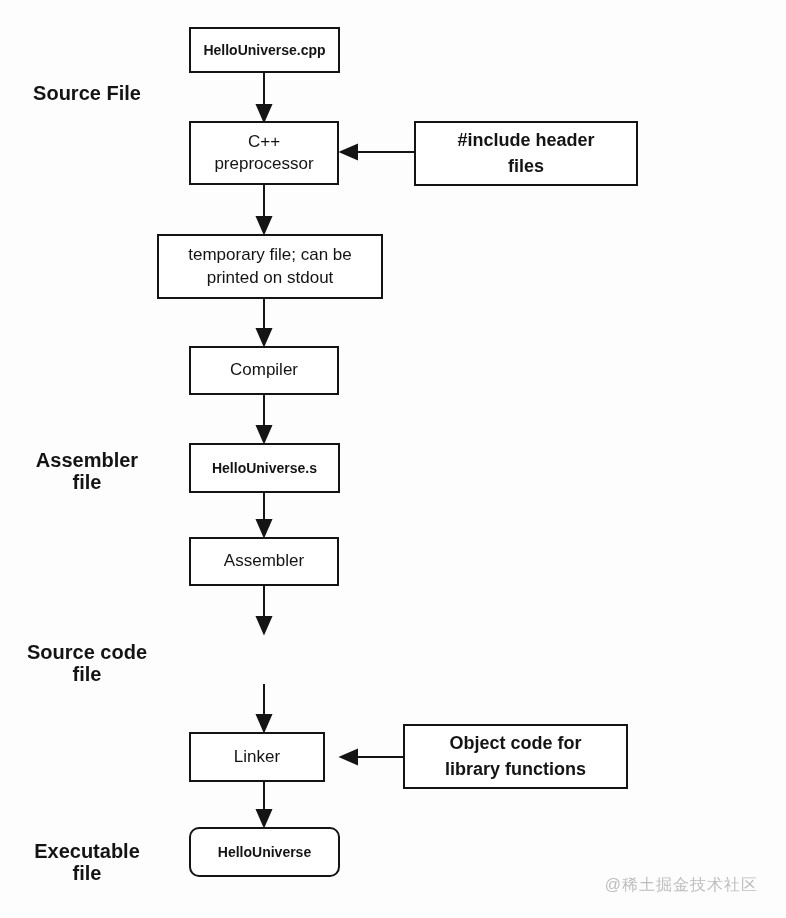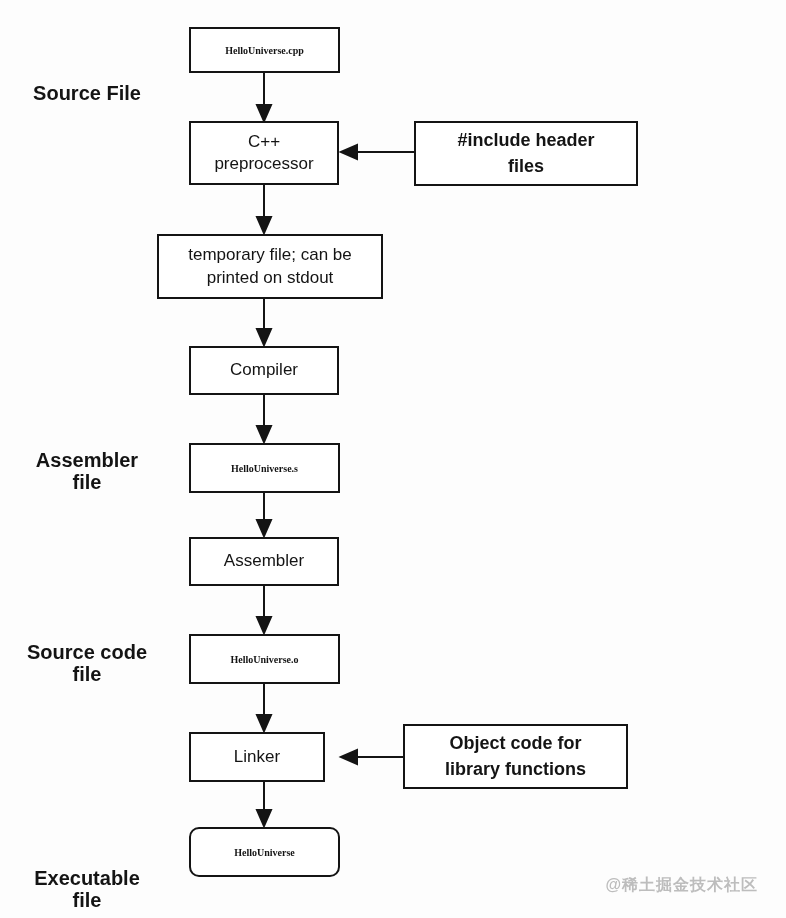--- a/index.html
+++ b/index.html
@@ -20,23 +20,23 @@
     background: #ffffff;
     display: flex;
     align-items: center;
     justify-content: center;
     text-align: center;
     white-space: pre-line;
     font-size: 17px;
     line-height: 1.3;
   }
   .code {
-    font-family: Liberation Serif, serif;
+    font-family: Liberation Sans, sans-serif;
     font-weight: bold;
-    font-size: 10px;
+    font-size: 14px;
     letter-spacing: 0px;
   }
   .sidebox {
     font-weight: bold;
     font-size: 18px;
     line-height: 1.4;
   }
   .stage {
     position: absolute;
     width: 150px;
@@ -56,29 +56,28 @@
   .n7 { left: 189px; top: 634px; width: 151px; height: 50px; }
   .n8 { left: 189px; top: 732px; width: 136px; height: 50px; }
   .n9 { left: 189px; top: 827px; width: 151px; height: 50px; border-radius: 10px; }
   
   .side1 { left: 414px; top: 121px; width: 224px; height: 65px; }
   .side2 { left: 403px; top: 724px; width: 225px; height: 65px; }
   
   .stage1 { left: 12px; top: 82px; }
   .stage2 { left: 12px; top: 449px; }
   .stage3 { left: 12px; top: 641px; }
-  .stage4 { left: 12px; top: 867px; }
+  .stage4 { left: 12px; top: 840px; }
   .watermark {
     position: absolute;
     right: 28px;
     bottom: 22px;
     font-size: 16px;
     color: #bdbdbd;
     letter-spacing: 1px;
-    font-weight: bold;
   }
 </style>
 </head>
 <body>
 
 <div class="canvas">
 
   <svg class="arrows" viewBox="0 0 786 918" xmlns="http://www.w3.org/2000/svg">
     <g stroke="#141414" stroke-width="2" fill="#141414">
 
@@ -135,21 +134,20 @@
 file</div>
 
   <div class="box code n1">HelloUniverse.cpp</div>
   <div class="box n2">C++
 preprocessor</div>
   <div class="box n3">temporary file; can be
 printed on stdout</div>
   <div class="box code n5">HelloUniverse.s</div>
   <div class="box n4">Compiler</div>
   <div class="box n6">Assembler</div>
-  <div class="box code n7">HelloUniverse.o</div>
   <div class="box n8">Linker</div>
   <div class="box code n9">HelloUniverse</div>
 
   <div class="box sidebox side1">#include header
 files</div>
   <div class="box sidebox side2">Object code for
 library functions</div>
 
   <div class="watermark">@稀土掘金技术社区</div>
 

